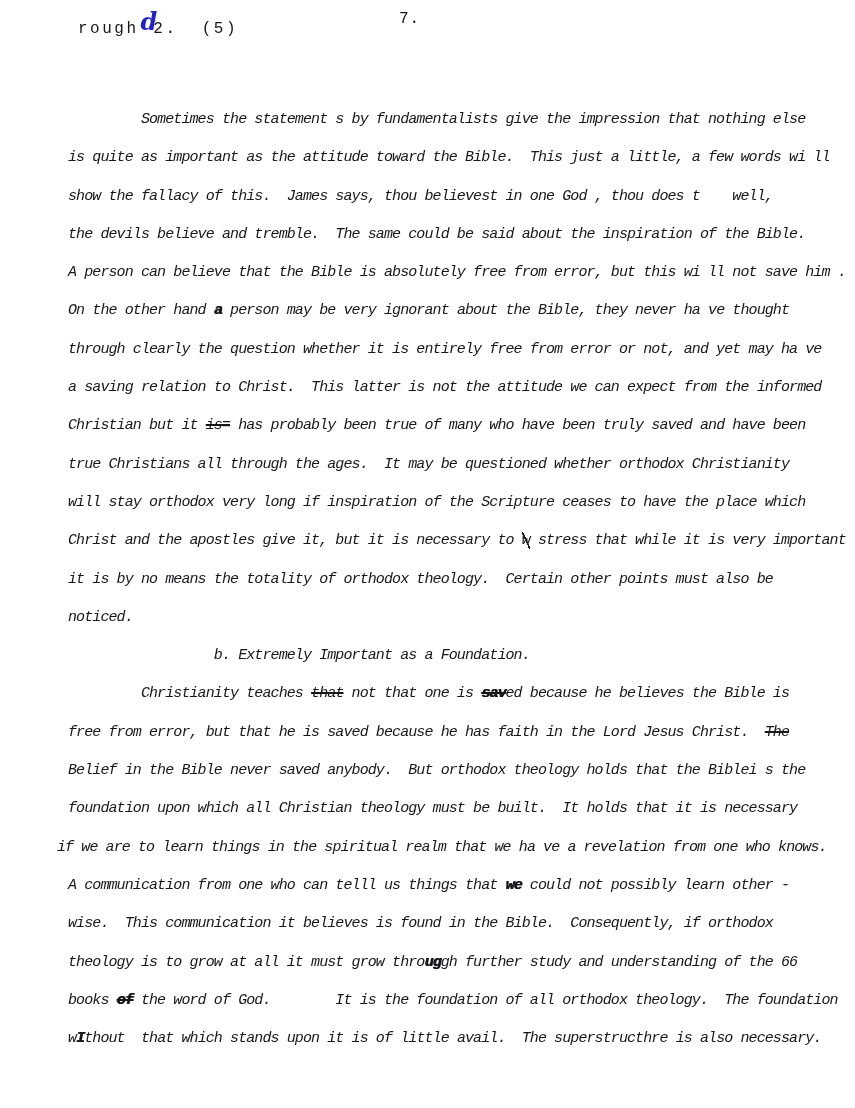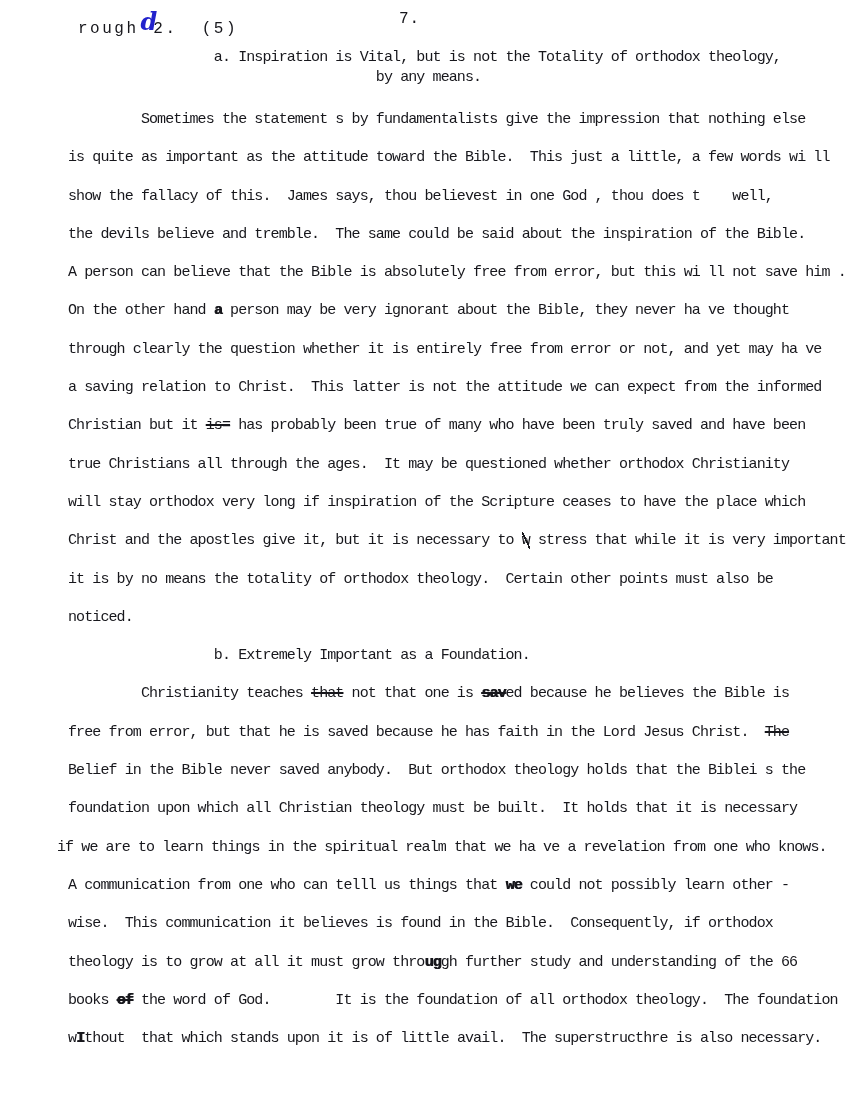--- a/index.html
+++ b/index.html
@@ -22,30 +22,29 @@
     font-family:"DejaVu Serif", serif;
     font-style:italic;
     font-weight:bold;
     font-size:24px;
     letter-spacing:0;
     margin:0 -4px 0 2px;
     position:relative; top:-3px;
   }
   .heading-a { position:absolute; top:48px; left:68px; line-height:20px; white-space:pre; }
   .lines { position:absolute; top:101px; left:68px; line-height:38.3px; white-space:pre; }
-  .line { height:38.3px; }
+  .line { height:38.3px;font-style:italic; }
   .line.out { margin-left:-11px; }
   .s-strike { text-decoration:line-through; text-decoration-thickness:1.5px; }
   .s-overstrike { font-weight:bold; text-decoration:line-through; text-decoration-thickness:2px; text-shadow:0.7px 0 currentColor;margin-top:13px; }
   .s-over { font-weight:bold; text-shadow:0.7px 0 currentColor; }
   .s-slash { background:linear-gradient(to top right, transparent 45%, currentColor 45%, currentColor 56%, transparent 56%); }
 </style>
 </head>
 <body>
 
 <div class="page">
   <div class="header">
     <span class="header-left"><span>rough</span><span class="hand">d</span><span>2.  (5)</span></span>
     <span class="page-num">7.</span>
   </div>
-  <div class="heading-a"><div>                  a. Inspiration is Vital, but is not the Totality of orthodox theology,</div><div>                                      by any means.</div></div>
   <div class="lines"><div class="line"><span>         Sometimes the statement s by fundamentalists give the impression that nothing else</span></div><div class="line"><span>is quite as important as the attitude toward the Bible.  This just a little, a few words wi ll</span></div><div class="line"><span>show the fallacy of this.  James says, thou believest in one God , thou does t    well,</span></div><div class="line"><span>the devils believe and tremble.  The same could be said about the inspiration of the Bible.</span></div><div class="line"><span>A person can believe that the Bible is absolutely free from error, but this wi ll not save him .</span></div><div class="line"><span>On the other hand </span><span class="s-over">a</span><span> person may be very ignorant about the Bible, they never ha ve thought</span></div><div class="line"><span>through clearly the question whether it is entirely free from error or not, and yet may ha ve</span></div><div class="line"><span>a saving relation to Christ.  This latter is not the attitude we can expect from the informed</span></div><div class="line"><span>Christian but it </span><span class="s-strike">is=</span><span> has probably been true of many who have been truly saved and have been</span></div><div class="line"><span>true Christians all through the ages.  It may be questioned whether orthodox Christianity</span></div><div class="line"><span>will stay orthodox very long if inspiration of the Scripture ceases to have the place which</span></div><div class="line"><span>Christ and the apostles give it, but it is necessary to </span><span class="s-slash">w</span><span> stress that while it is very important</span></div><div class="line"><span>it is by no means the totality of orthodox theology.  Certain other points must also be</span></div><div class="line"><span>noticed.</span></div><div class="line"><span>                  b. Extremely Important as a Foundation.</span></div><div class="line"><span>         Christianity teaches </span><span class="s-strike">that</span><span> not that one is </span><span class="s-overstrike">sav</span><span>ed because he believes the Bible is</span></div><div class="line"><span>free from error, but that he is saved because he has faith in the Lord Jesus Christ.  </span><span class="s-strike">The</span></div><div class="line"><span>Belief in the Bible never saved anybody.  But orthodox theology holds that the Biblei s the</span></div><div class="line"><span>foundation upon which all Christian theology must be built.  It holds that it is necessary</span></div><div class="line out"><span>if we are to learn things in the spiritual realm that we ha ve a revelation from one who knows.</span></div><div class="line"><span>A communication from one who can telll us things that </span><span class="s-over">we</span><span> could not possibly learn other -</span></div><div class="line"><span>wise.  This communication it believes is found in the Bible.  Consequently, if orthodox</span></div><div class="line"><span>theology is to grow at all it must grow thro</span><span class="s-over">ug</span><span>gh further study and understanding of the 66</span></div><div class="line"><span>books </span><span class="s-overstrike">of</span><span> the word of God.        It is the foundation of all orthodox theology.  The foundation</span></div><div class="line"><span>w</span><span class="s-over">I</span><span>thout  that which stands upon it is of little avail.  The superstructhre is also necessary.</span></div></div>
 </div>
 
 </body></html>

